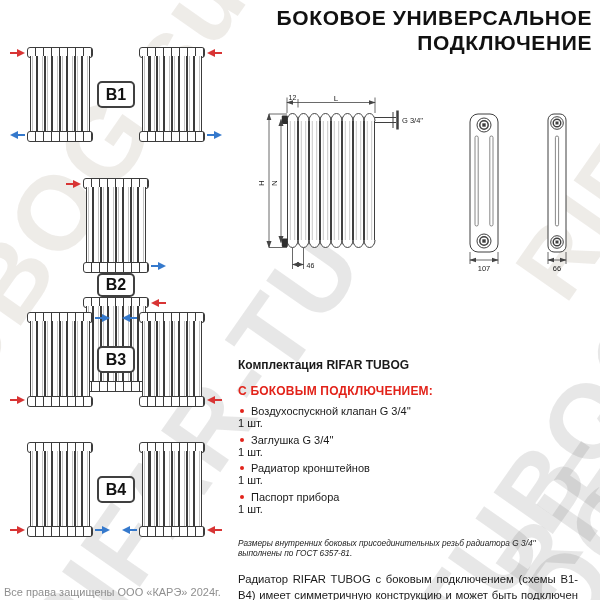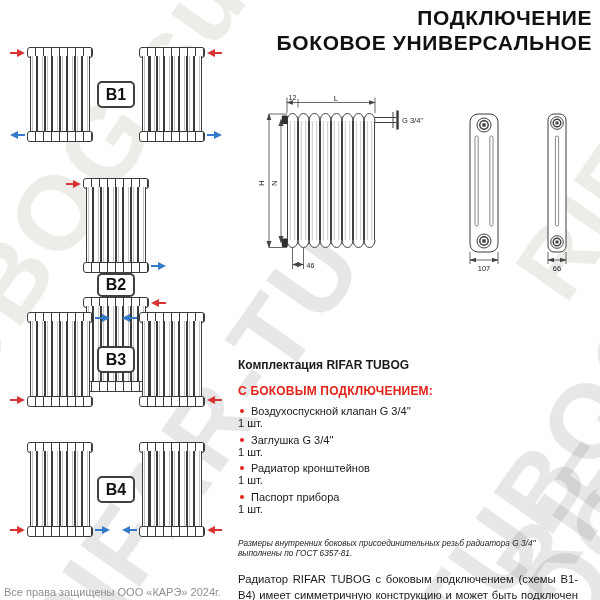--- a/index.html
+++ b/index.html
@@ -72,22 +72,22 @@
     <div class="wm" style="left:-160px;top:860px;">G.su RIFAR-TU</div>
     <div class="wm" style="left:160px;top:1080px;">RIFAR-TUBOG.su</div>
     <div class="wm" style="left:300px;top:740px;">su TUBOG</div>
     <div class="wm small" style="left:480px;top:560px;">RIFAR</div>
     <div class="wm small warm" style="left:500px;top:260px;">RIF</div>
   </div>
 
   <div class="content">
 
     <div class="title">
+      <div>БОКОВОЕ УНИВЕРСАЛЬНОЕ</div>
       <div>ПОДКЛЮЧЕНИЕ</div>
-      <div>БОКОВОЕ УНИВЕРСАЛЬНОЕ</div>
     </div>
 
     <div class="scheme-row" style="top:47px;">
       <div class="rad-unit">
         <div class="radiator">
           <div class="rad-cap top"></div>
             <div class="rad-tubes"></div>
             <div class="rad-cap bot"></div>
         </div>
         <div class="arrow red pr tl">

